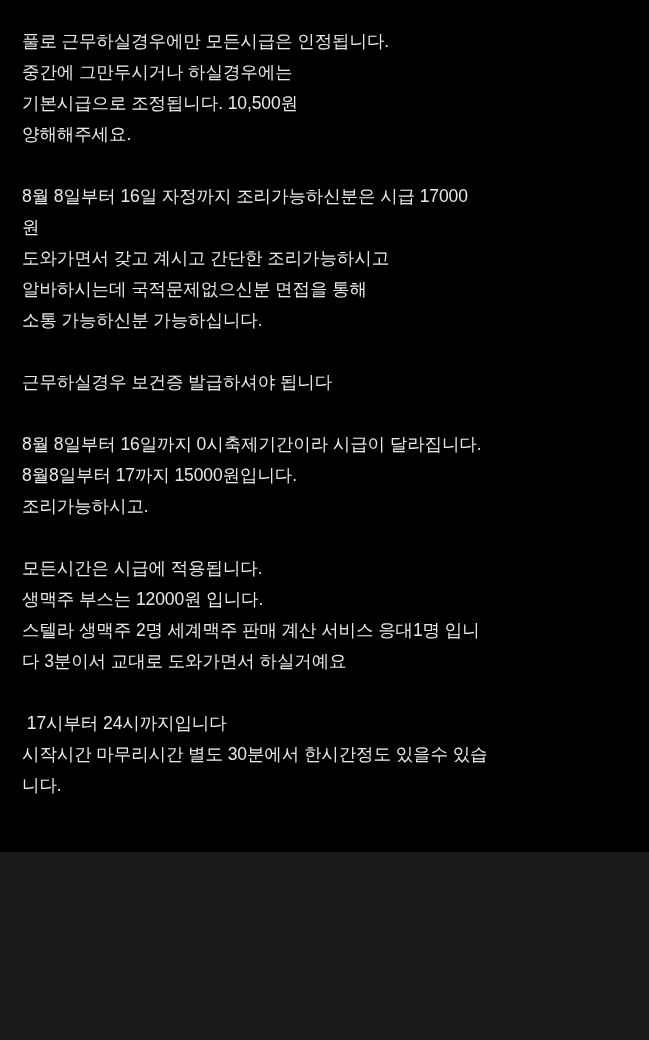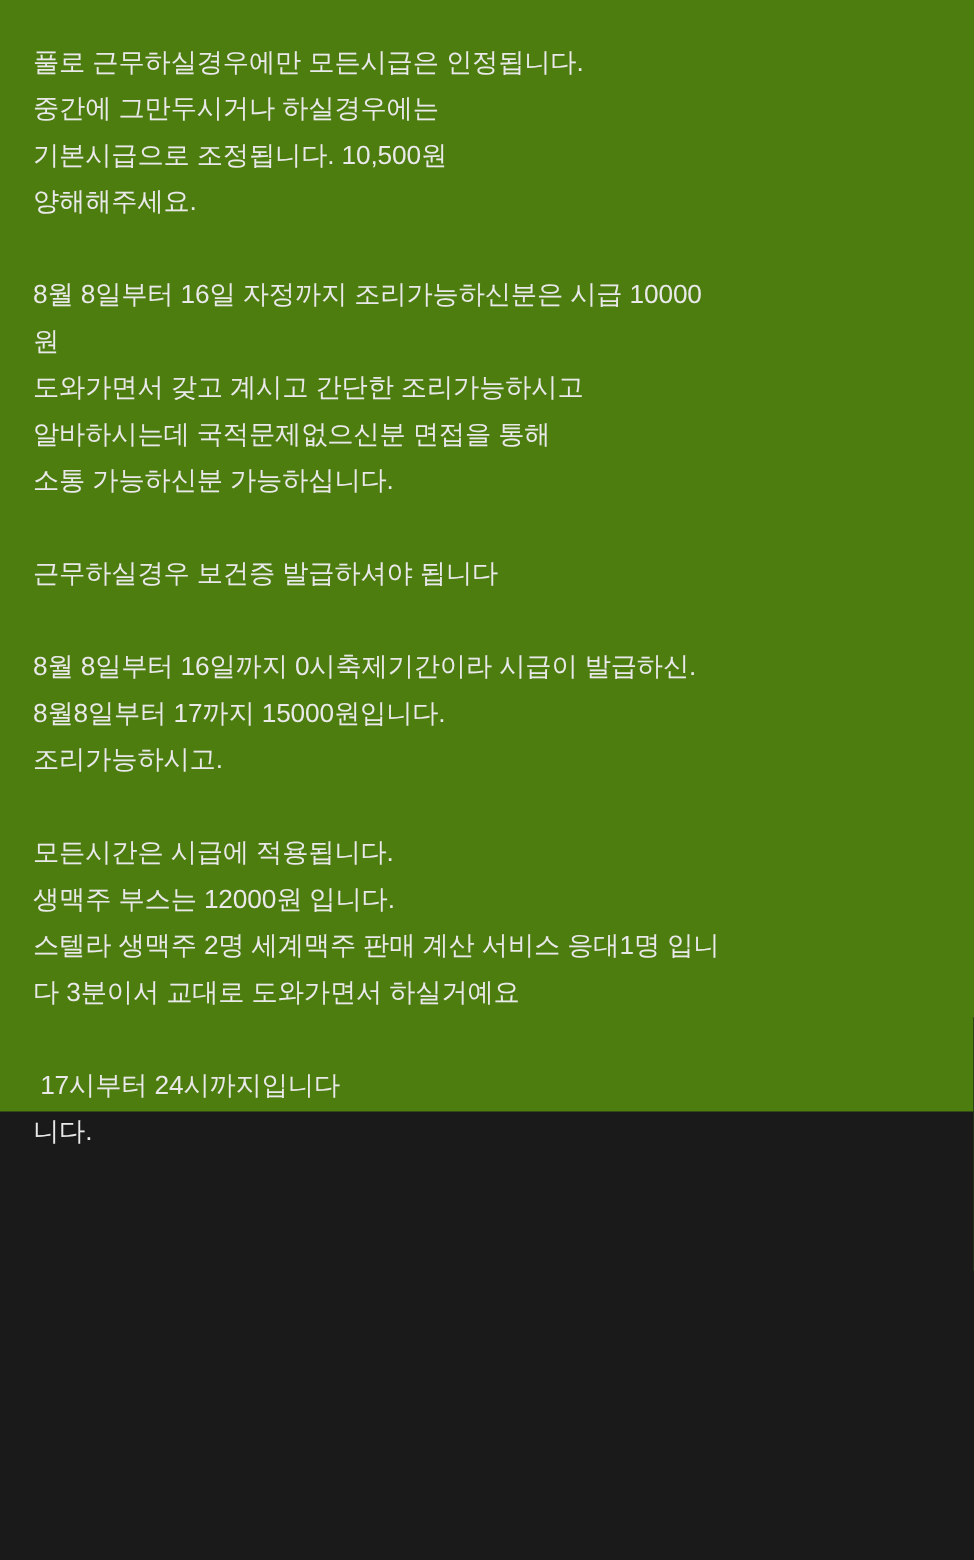--- a/index.html
+++ b/index.html
@@ -8,22 +8,22 @@
     background: #1a1a1a;
   }
   body {
     width: 649px;
     height: 1040px;
     overflow: hidden;
     font-family: "Liberation Sans", "DejaVu Sans", sans-serif;
   }
   #page {
     width: 649px;
-    height: 741px;
-    background: #4d7c0f;
+    height: 852px;
+    background: #000000;
     color: #e8e8e8;
     box-sizing: border-box;
     padding: 26px 22px 0 22px;
   }
   .para {
     margin: 0;
     padding: 0;
   }
   .line {
     font-size: 17.5px;
@@ -45,50 +45,51 @@
   <div class="para">
     <div class="line">풀로 근무하실경우에만 모든시급은 인정됩니다.</div>
     <div class="line">중간에 그만두시거나 하실경우에는</div>
     <div class="line">기본시급으로 조정됩니다. 10,500원</div>
     <div class="line">양해해주세요.</div>
   </div>
 
   <div class="spacer"></div>
 
   <div class="para">
-    <div class="line">8월 8일부터 16일 자정까지 조리가능하신분은 시급 10000</div>
+    <div class="line">8월 8일부터 16일 자정까지 조리가능하신분은 시급 17000</div>
     <div class="line">원</div>
     <div class="line">도와가면서 갖고 계시고 간단한 조리가능하시고</div>
     <div class="line">알바하시는데 국적문제없으신분 면접을 통해</div>
     <div class="line">소통 가능하신분 가능하십니다.</div>
   </div>
 
   <div class="spacer"></div>
 
   <div class="para">
     <div class="line">근무하실경우 보건증 발급하셔야 됩니다</div>
   </div>
 
   <div class="spacer"></div>
 
   <div class="para">
-    <div class="line">8월 8일부터 16일까지 0시축제기간이라 시급이 발급하신.</div>
+    <div class="line">8월 8일부터 16일까지 0시축제기간이라 시급이 달라집니다.</div>
     <div class="line">8월8일부터 17까지 15000원입니다.</div>
     <div class="line">조리가능하시고.</div>
   </div>
 
   <div class="spacer"></div>
 
   <div class="para">
     <div class="line">모든시간은 시급에 적용됩니다.</div>
     <div class="line">생맥주 부스는 12000원 입니다.</div>
     <div class="line">스텔라 생맥주 2명 세계맥주 판매 계산 서비스 응대1명 입니</div>
     <div class="line">다 3분이서 교대로 도와가면서 하실거예요</div>
   </div>
 
   <div class="spacer"></div>
 
   <div class="para">
     <div class="line"> 17시부터 24시까지입니다</div>
+    <div class="line">시작시간 마무리시간 별도 30분에서 한시간정도 있을수 있습</div>
     <div class="line">니다.</div>
   </div>
 
 </div>
 
 </body></html>

